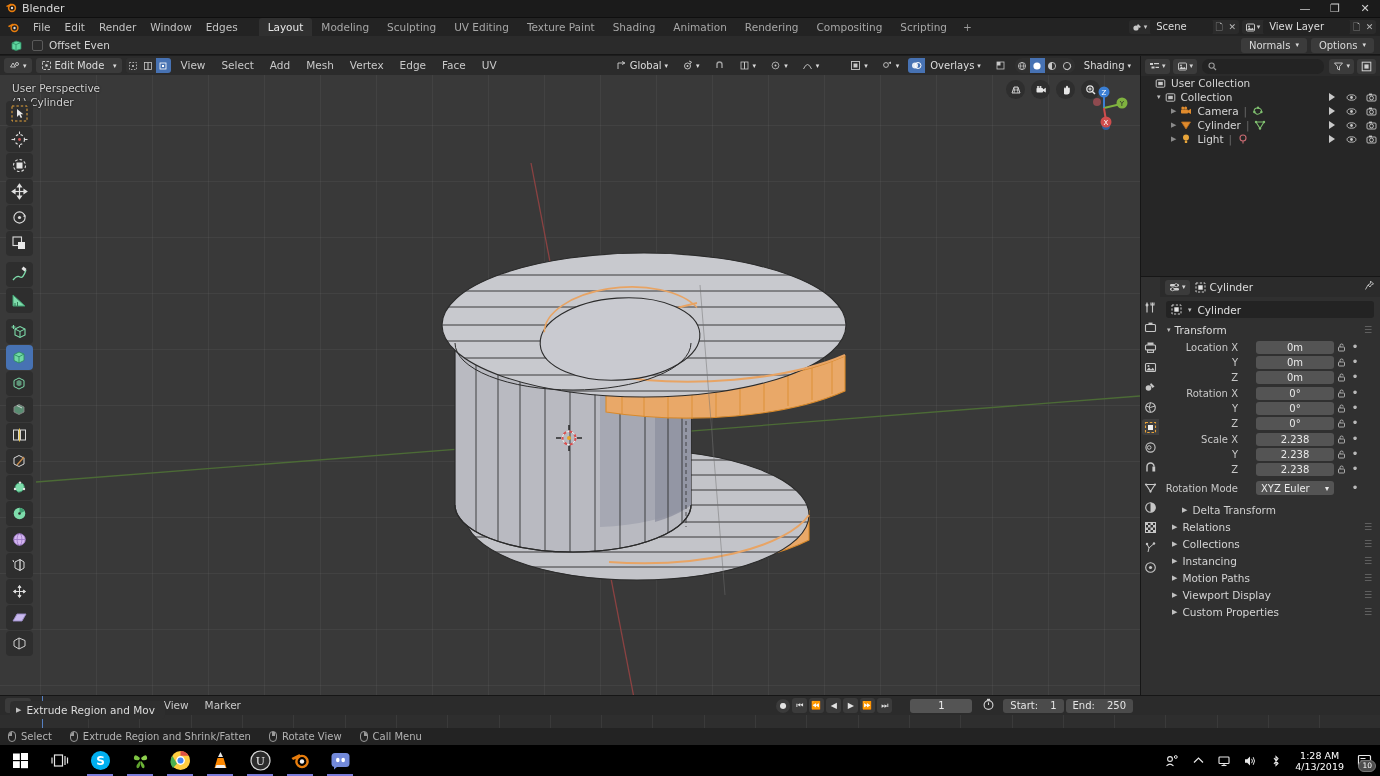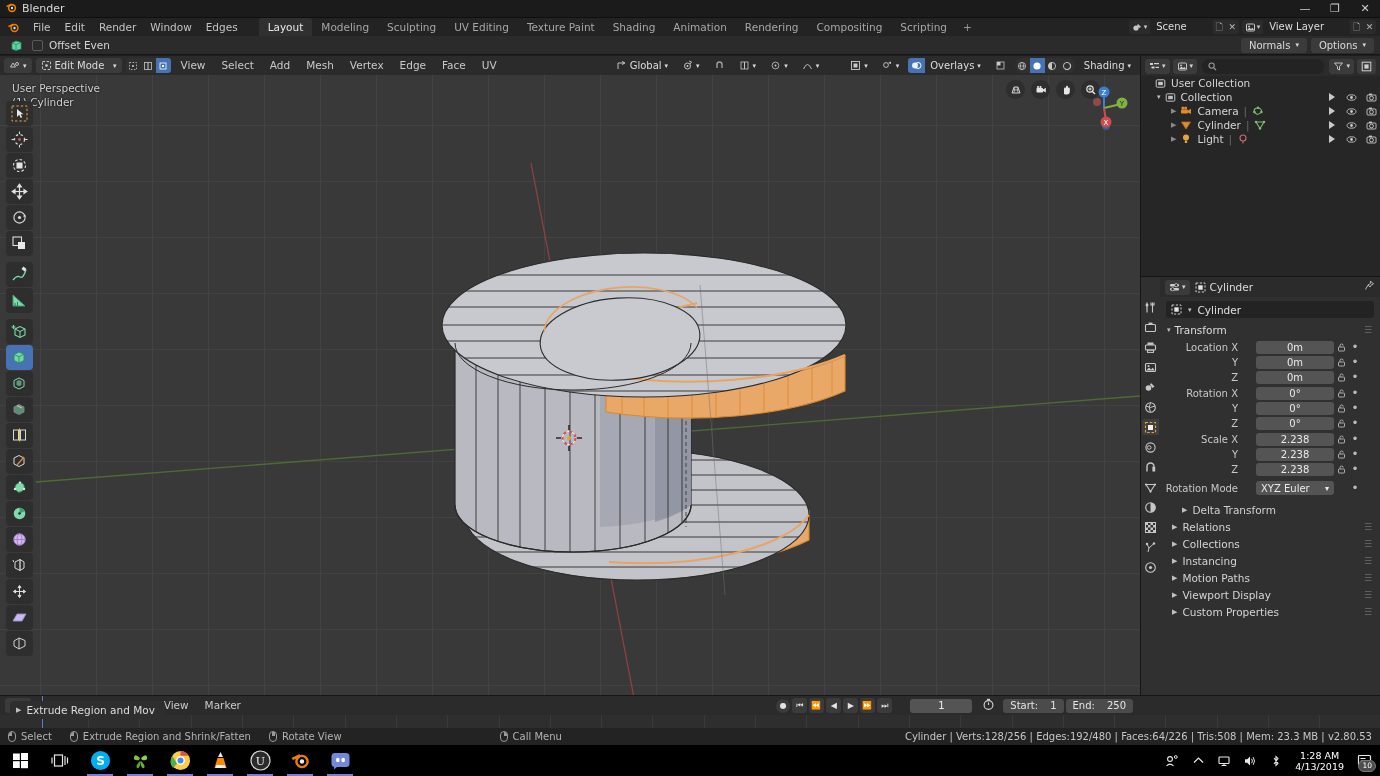--- a/index.html
+++ b/index.html
@@ -1425,27 +1425,26 @@
         <i class="l"></i>
       </span>
     <span>Extrude Region and Shrink/Fatten</span>
   </div>
   <div class="sb-item">
     <span class="mouse">
         <i class="m"></i>
       </span>
     <span>Rotate View</span>
   </div>
-  <div class="sb-item" style="margin-left:140px">
+  <div class="sb-item" style="">
     <span class="mouse">
         <i class="r"></i>
       </span>
     <span>Call Menu</span>
   </div>
-  <div id="sb-right">Cylinder | Verts:128/256 | Edges:192/480 | Faces:64/226 | Tris:508 | Mem: 23.3 MB | v2.80.53</div>
 </div>
 
 <div id="taskbar">
   <div class="tb-ic">
     <svg width="17" height="17" viewBox="0 0 17 17">
         <rect x="1" y="1.5" width="6.8" height="6.5" fill="#fff"></rect>
         <rect x="9" y="1" width="7" height="7" fill="#fff"></rect>
         <rect x="1" y="9.2" width="6.8" height="6.8" fill="#fff"></rect>
         <rect x="9" y="9" width="7" height="7.2" fill="#fff"></rect>
       </svg>

